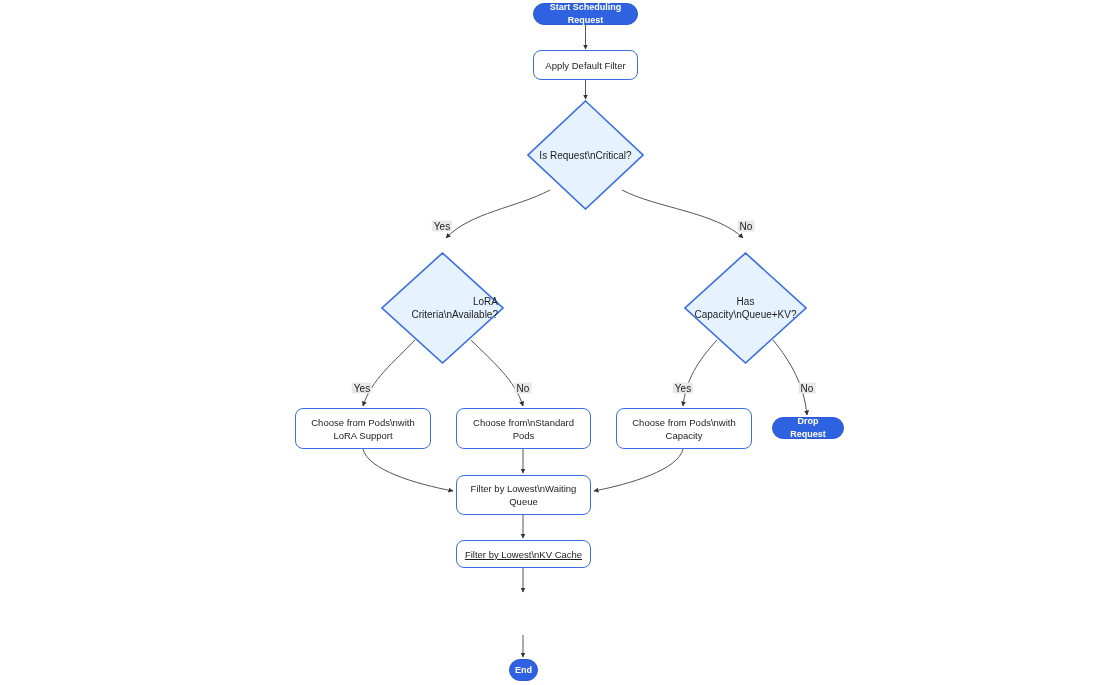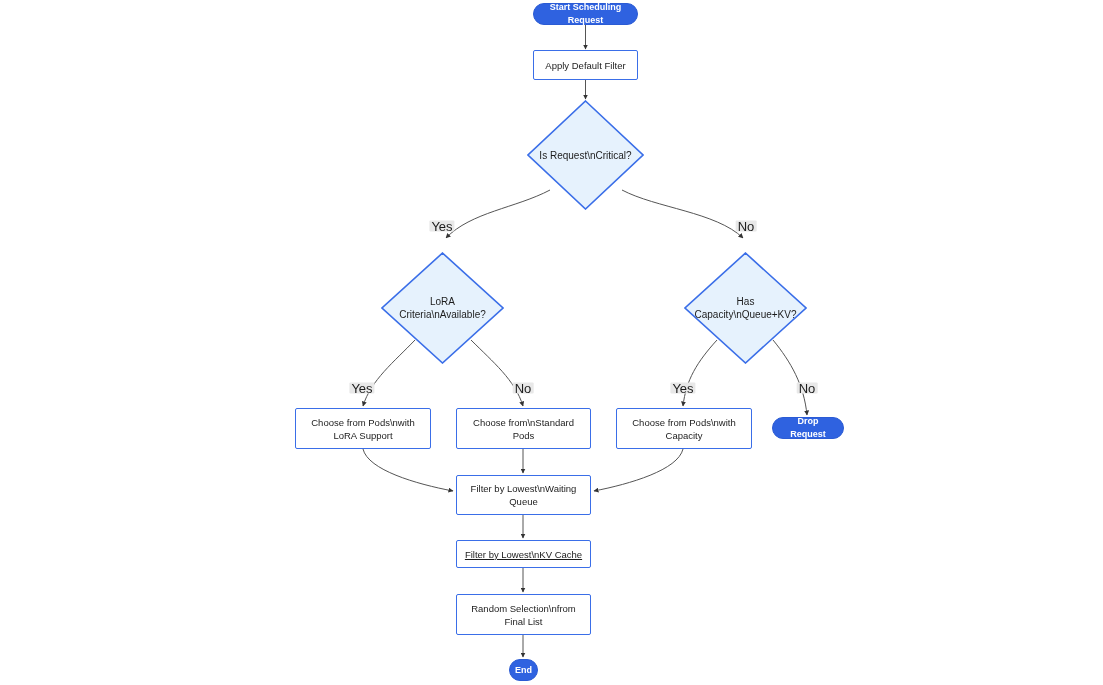--- a/index.html
+++ b/index.html
@@ -51,21 +51,21 @@
     border-radius: 999px;
     color: #ffffff;
     font-weight: bold;
     font-size: 9px;
   }
   .n-terminal .label { padding: 0 10px; }
   
   .n-process {
     background: #ffffff;
     border: 1.3px solid #3a6ee8;
-    border-radius: 2px;
+    border-radius: 8px;
   }
   
   .n-decision {
     background: transparent;
     border: none;
   }
   .n-decision .diamond-shape {
     position: absolute;
     left: 0; top: 0;
     width: 100%;
@@ -73,21 +73,21 @@
   }
   .n-decision .label {
     position: relative;
     z-index: 2;
     font-size: 10px;
   }
   .edge-label {
     position: absolute;
     background: #e8e8e8;
     color: #1c1c1c;
-    font-size: 13px;
+    font-size: 10px;
     line-height: 11px;
     padding: 0px 2px;
     border-radius: 1px;
     white-space: nowrap;
     transform: translate(-50%, -50%);
   }
 </style>
 </head>
 <body>
 
@@ -139,21 +139,21 @@
     <span class="label">Apply Default Filter</span>
   </div>
 
   <div class="node n-decision" style="left:511px; top:100px; width:117px; height:110px;">
     <svg class="diamond-shape" viewBox="0 0 117 110" preserveAspectRatio="none">
       <polygon points="58.5,1 116,55 58.5,109 1,55" fill="#e6f2fd" stroke="#3a6ee8" stroke-width="1.6"></polygon>
     </svg>
     <span class="label">Is Request\nCritical?</span>
   </div>
 
-  <div class="node n-decision" style="left:365px; top:252px; width:123px; height:112px;">
+  <div class="node n-decision" style="left:365px; top:252px; width:123px; height:112px;text-align:right;">
     <svg class="diamond-shape" viewBox="0 0 123 112" preserveAspectRatio="none">
       <polygon points="61.5,1 122,56 61.5,111 1,56" fill="#e6f2fd" stroke="#3a6ee8" stroke-width="1.6"></polygon>
     </svg>
     <span class="label">LoRA Criteria\nAvailable?</span>
   </div>
 
   <div class="node n-decision" style="left:668px; top:252px; width:123px; height:112px;">
     <svg class="diamond-shape" viewBox="0 0 123 112" preserveAspectRatio="none">
       <polygon points="61.5,1 122,56 61.5,111 1,56" fill="#e6f2fd" stroke="#3a6ee8" stroke-width="1.6"></polygon>
     </svg>
@@ -181,24 +181,20 @@
 
   <div class="node n-process" style="left:440px; top:475px; width:135px; height:40px;">
     <span class="label">Filter by Lowest\nWaiting
 Queue</span>
   </div>
 
   <div class="node n-process" style="left:440px; top:540px; width:135px; height:28px;text-decoration:underline;">
     <span class="label">Filter by Lowest\nKV Cache</span>
   </div>
 
-  <div class="node n-process" style="left:440px; top:594px; width:135px; height:41px;">
-    <span class="label">Random Selection\nfrom
-Final List</span>
-  </div>
 
   <div class="node n-terminal" style="left:493px; top:659px; width:29px; height:22px;">
     <span class="label">End</span>
   </div>
 
   <div class="edge-label" style="left:426px; top:226px;">Yes</div>
   <div class="edge-label" style="left:730px; top:226px;">No</div>
   <div class="edge-label" style="left:346px; top:388px;">Yes</div>
   <div class="edge-label" style="left:507px; top:388px;">No</div>
   <div class="edge-label" style="left:667px; top:388px;">Yes</div>

